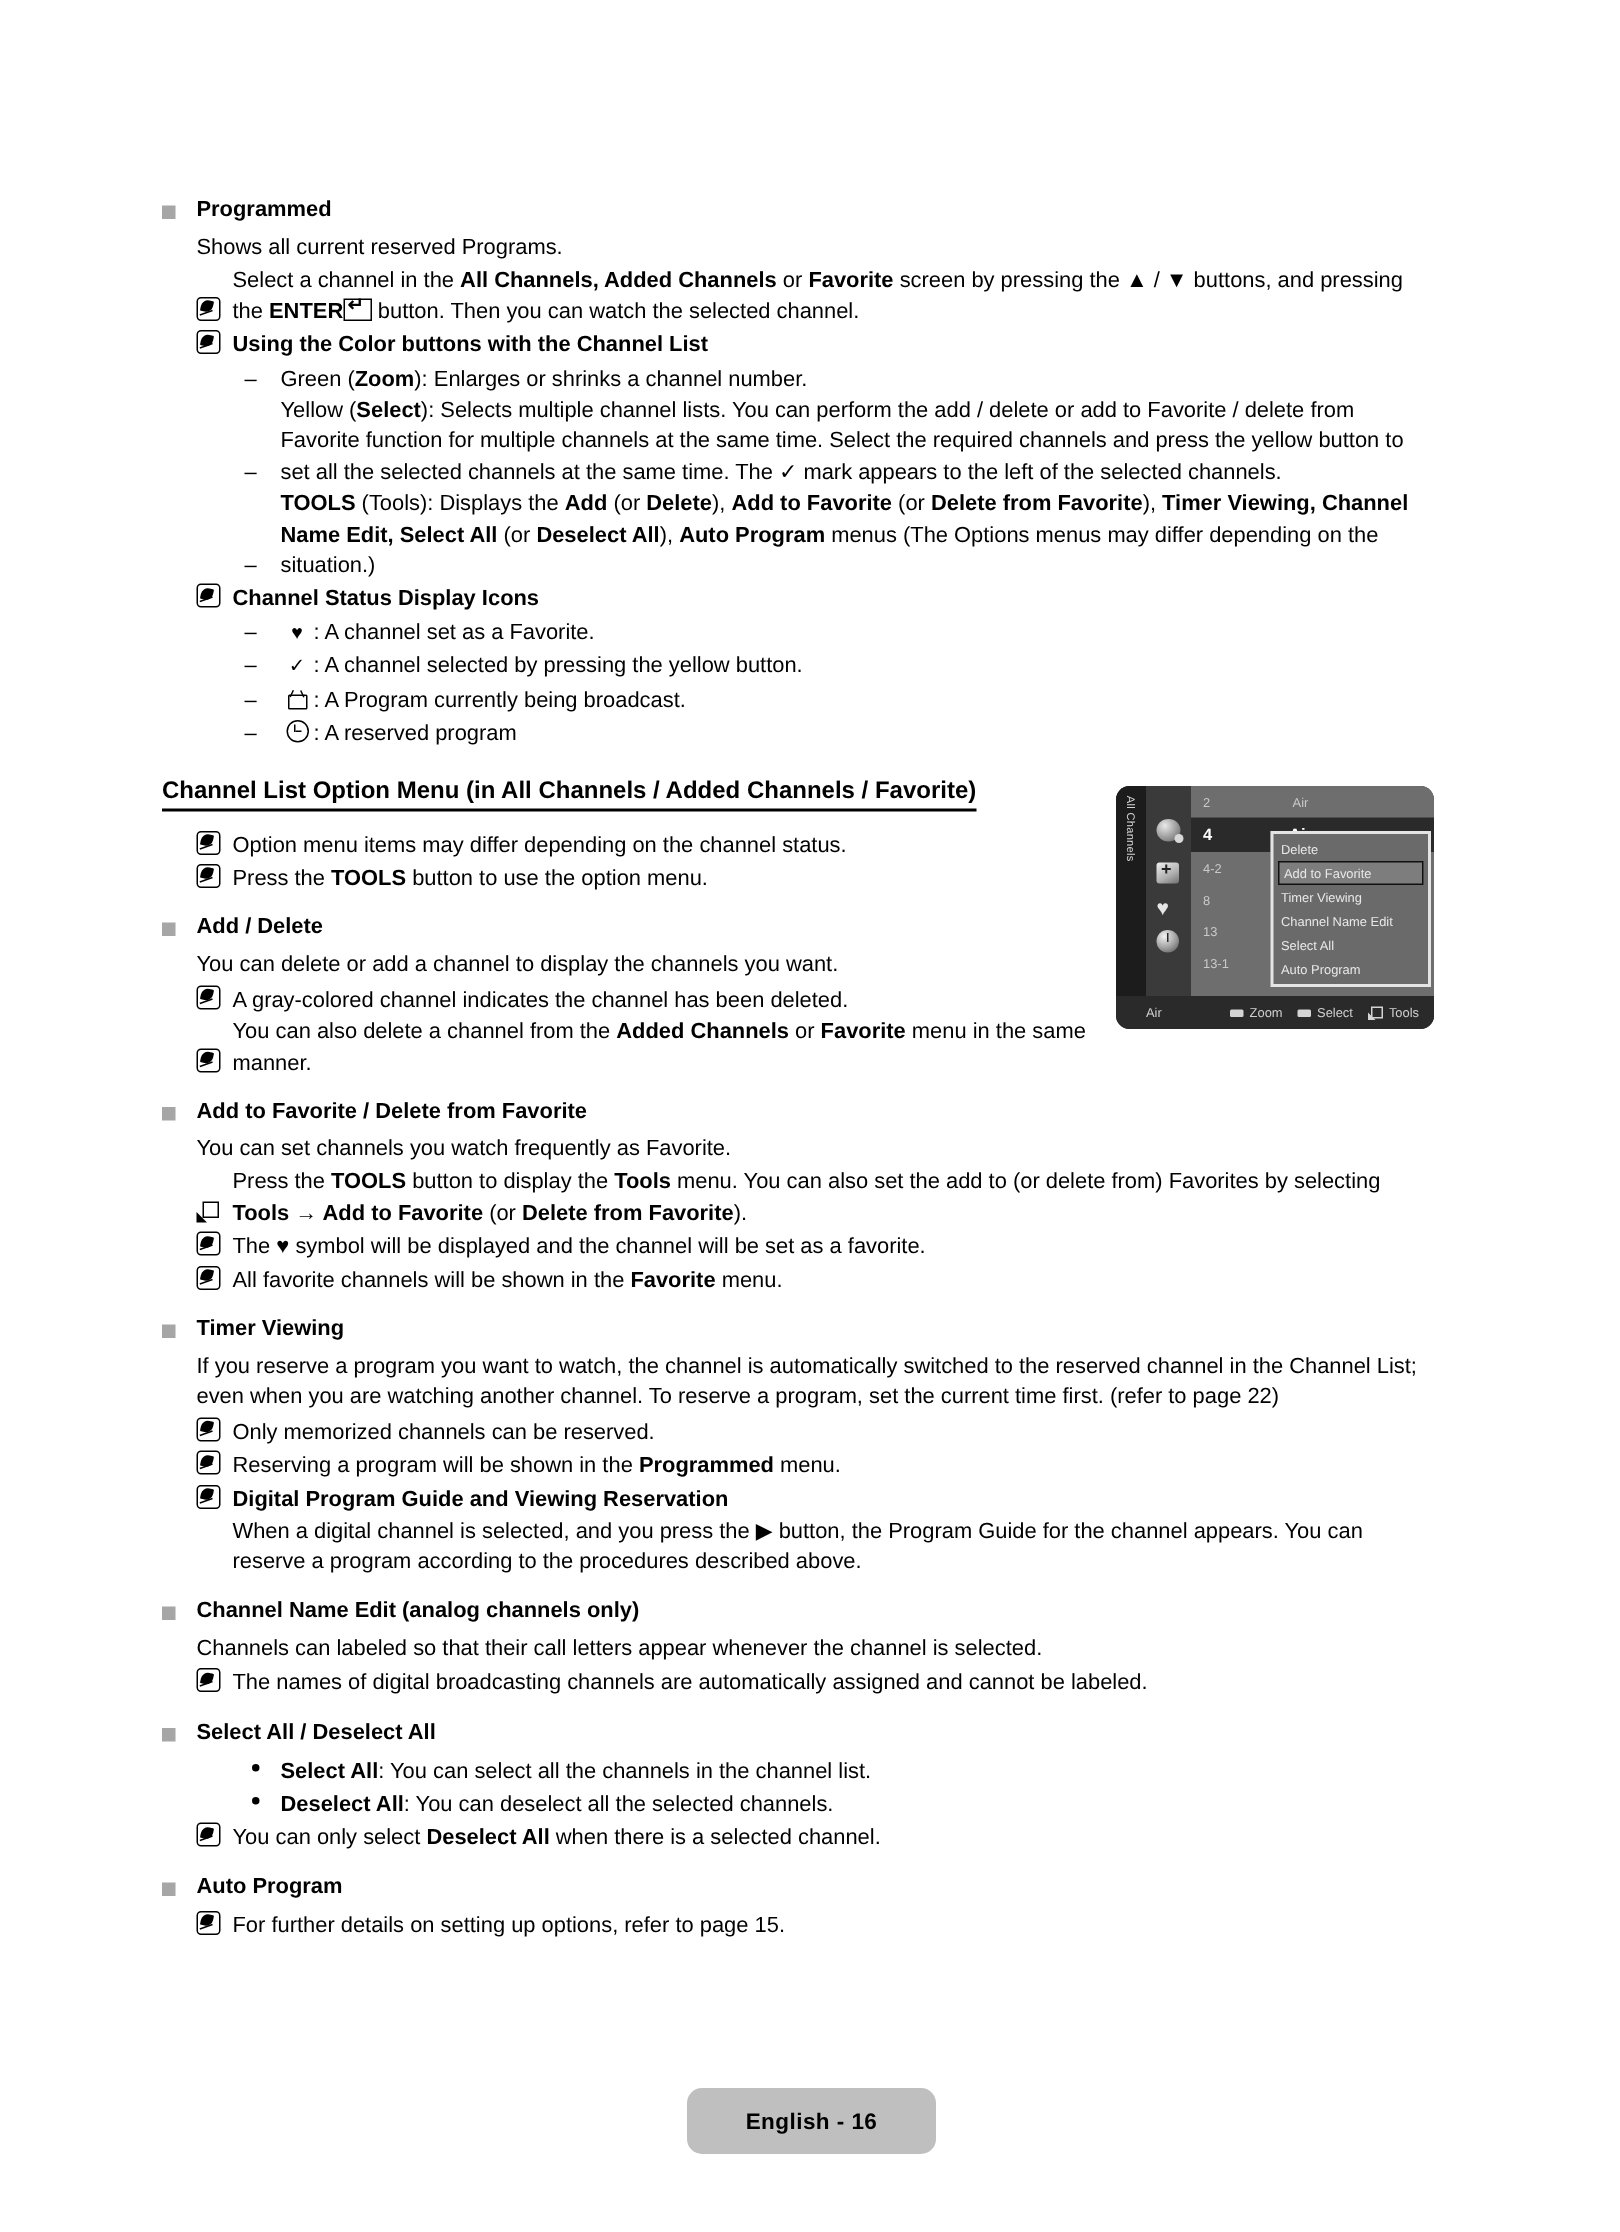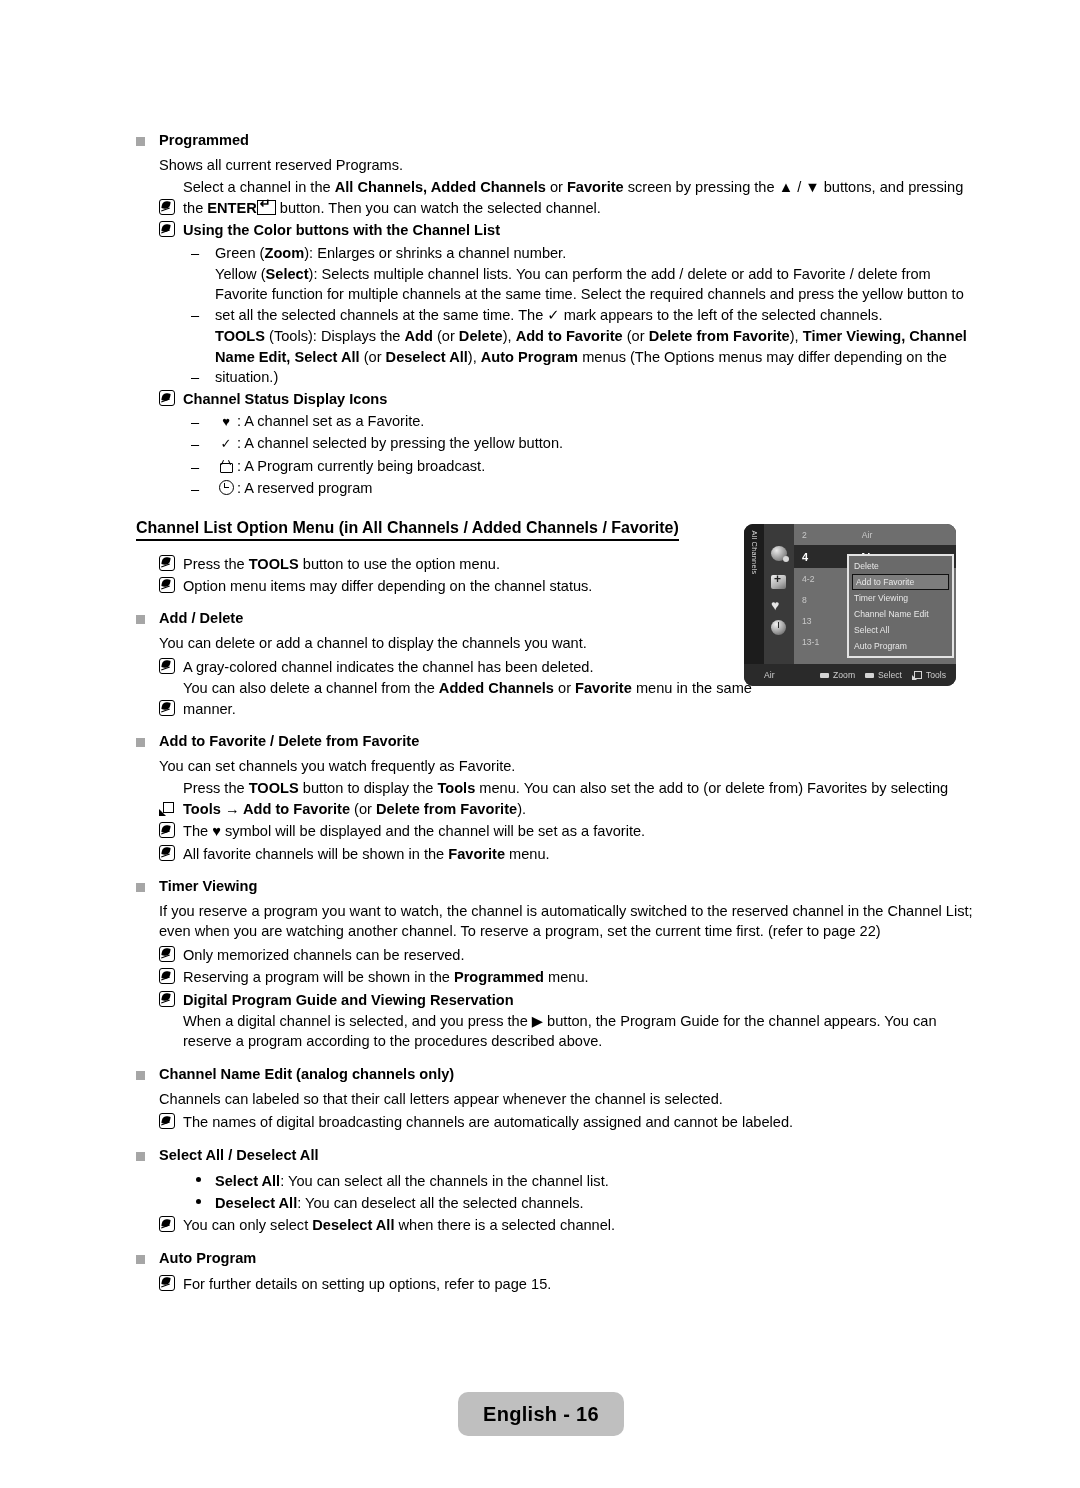--- a/index.html
+++ b/index.html
@@ -18,21 +18,21 @@
 
   .page {
     position: absolute;
     left: 0; top: 0;
     width: 1080px;
     height: 1488px;
   }
 
   .content {
     position: absolute;
-    left: 136px;
+    left: 108px;
     top: 118px;
     width: 840px;
   }
 
   
   .row {
     display: flex;
     align-items: flex-end;
     font-size: 14.6px;
     line-height: 20.4px;
@@ -427,21 +427,21 @@
     position: absolute;
     left: 458px;
     top: 1392px;
     width: 166px;
     height: 44px;
     background: #bfbfbf;
     border-radius: 10px;
     display: flex;
     align-items: center;
     justify-content: center;
-    font-size: 20px;
+    font-size: 15px;
     font-weight: bold;
     letter-spacing: 0.3px;
   }
 </style>
 </head>
 <body>
 
 <div class="page">
 
   <div class="content">
@@ -499,25 +499,25 @@
     <div class="row indent2">
       <span class="marker dash">–</span>
       <span class="txt"><span class="sicon"><span class="clock-glyph"></span></span><span>: A reserved program</span></span>
     </div>
 
     
     <div class="bigheading">Channel List Option Menu (in All Channels / Added Channels / Favorite)</div>
 
     <div class="row indent1">
       <span class="marker"><span class="noteicon"></span></span>
+      <span class="txt">Option menu items may differ depending on the channel status.</span>
+    </div>
+    <div class="row indent1">
+      <span class="marker"><span class="noteicon"></span></span>
       <span class="txt"><span>Press the </span><b>TOOLS</b><span> button to use the option menu.</span></span>
-    </div>
-    <div class="row indent1">
-      <span class="marker"><span class="noteicon"></span></span>
-      <span class="txt">Option menu items may differ depending on the channel status.</span>
     </div>
 
     
     <div class="sec">
       <span class="sq"></span>
       <span class="sec-label">Add / Delete</span>
     </div>
     <div class="plain">You can delete or add a channel to display the channels you want.</div>
 
     <div class="row indent1" style="width:610px">

